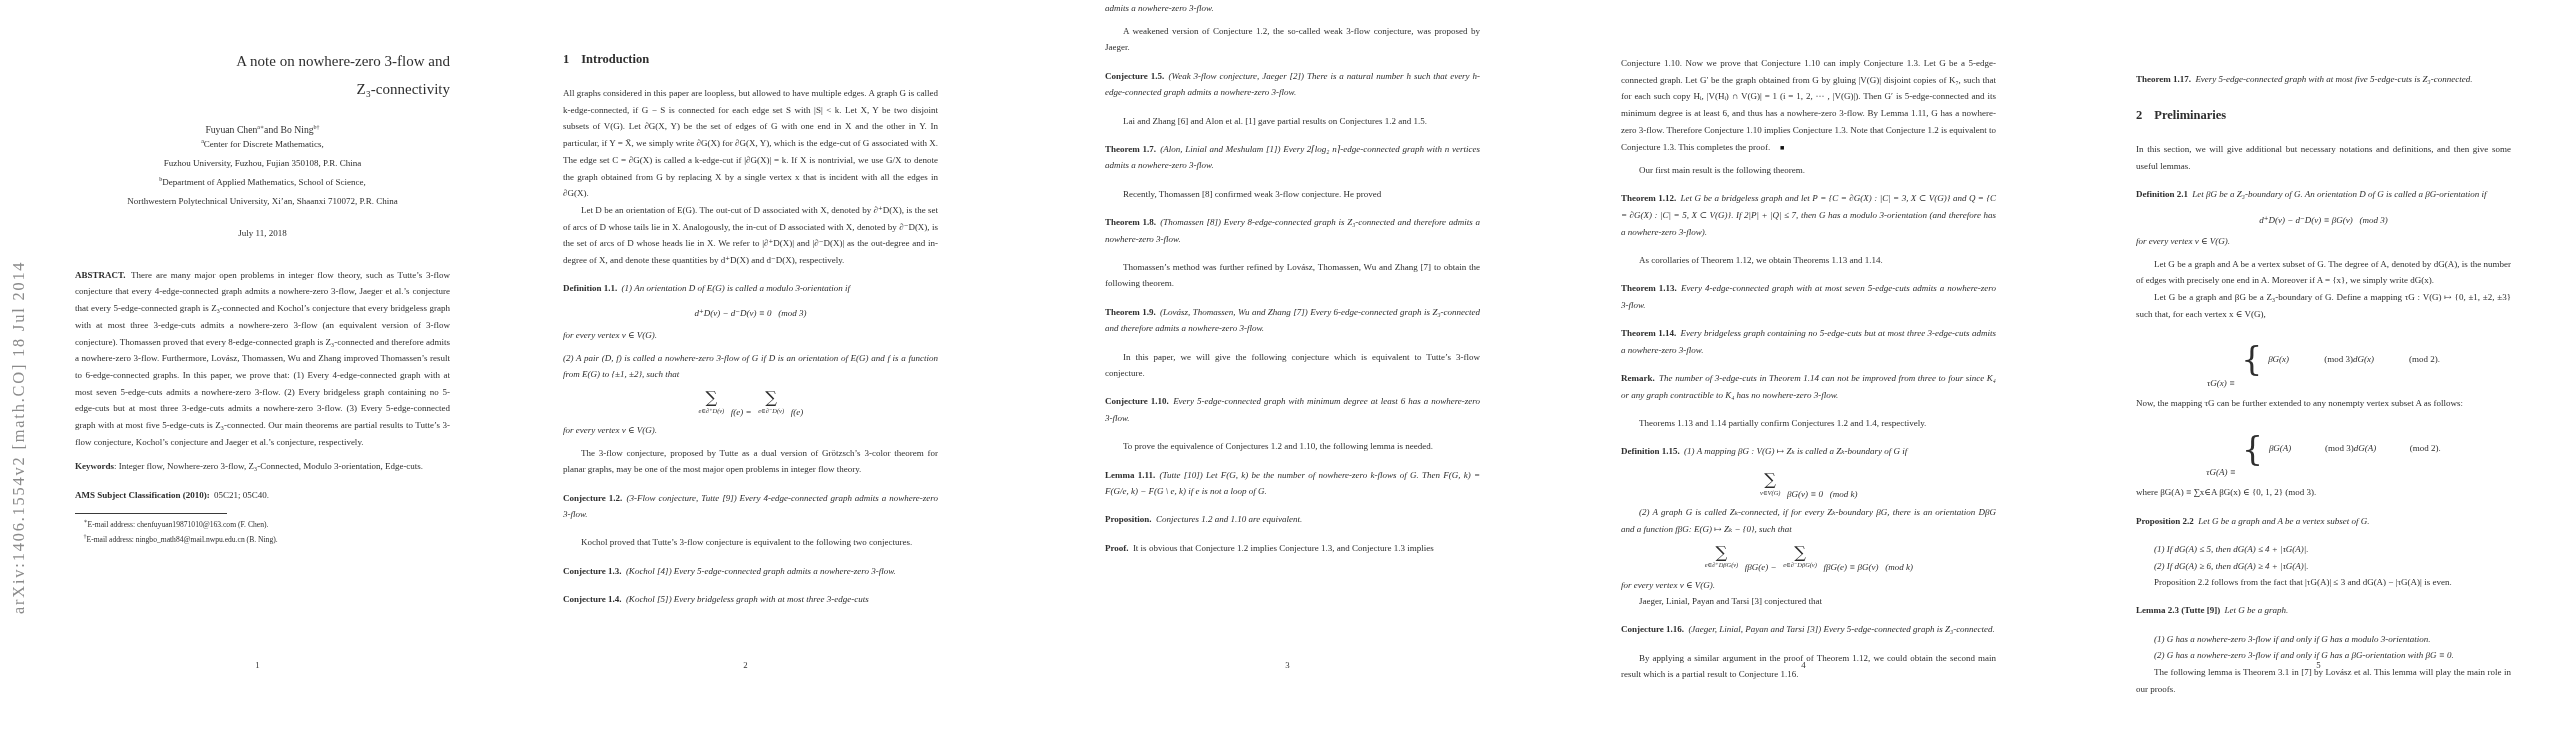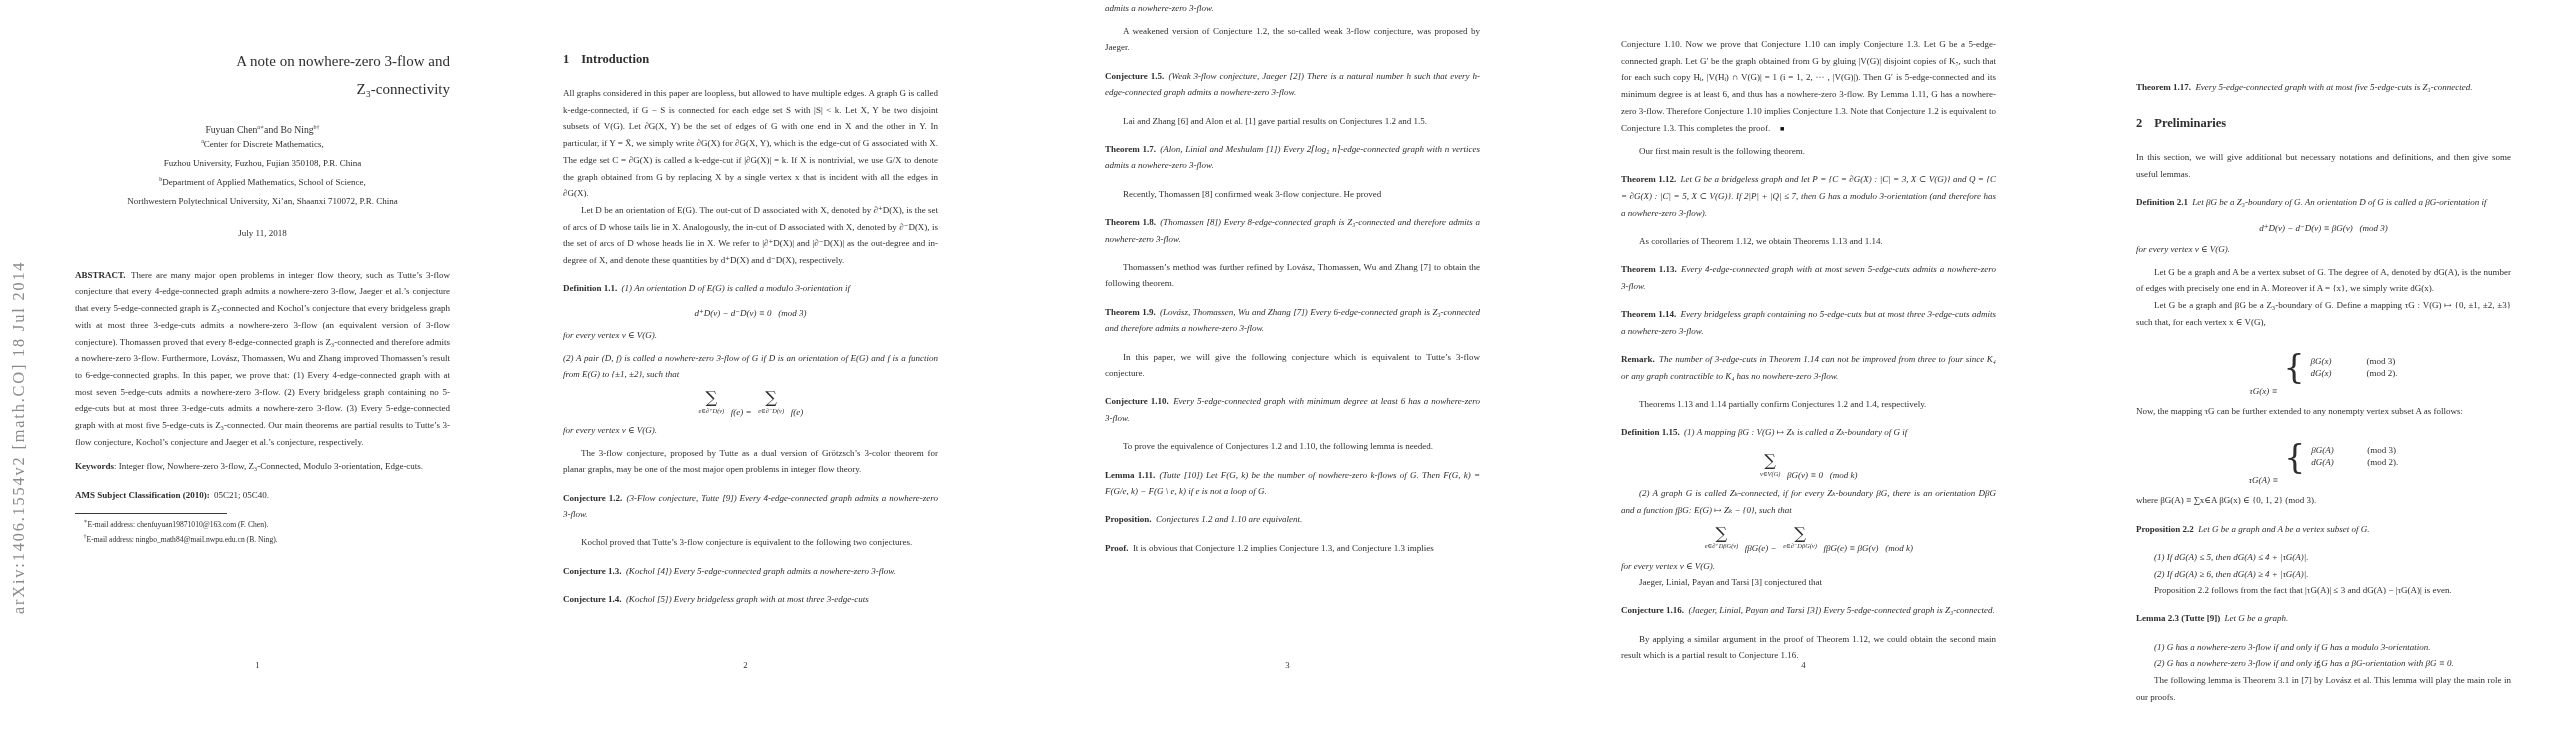--- a/index.html
+++ b/index.html
@@ -4,21 +4,21 @@
 <style>
   html,body{margin:0;padding:0;background:#ffffff;}
   body{width:2576px;height:729px;position:relative;overflow:hidden;
        font-family:"Liberation Serif","DejaVu Serif",serif;color:#2e2e2e;}
   .page{position:absolute;top:0;width:515px;height:729px;overflow:hidden;background:#ffffff;}
   #p1{left:0}#p2{left:488px}#p3{left:1030px}#p4{left:1546px}#p5{left:2061px}
   .content{position:absolute;left:75px;width:375px;top:0;box-sizing:border-box;}
   #p1 .content{padding-top:47px;}
   #p2 .content{padding-top:52px;}
   #p3 .content{}
-  #p4 .content{padding-top:36px;}
+  #p4 .content{padding-top:55px;}
   #p5 .content{padding-top:63px;}
   p{margin:0;}
   .p{font-size:9px;line-height:16.7px;text-align:justify;}
   .ind{text-indent:18px;}
   .it{font-style:italic;}
   .sp{margin-top:6px;}
   .thm{margin:11.5px 0;font-size:9px;line-height:16.7px;text-align:justify;}
   .lead{font-weight:bold;font-style:normal;margin-right:4.3px;}
   .thm i{font-style:italic;}
   .h1{font-size:12.5px;font-weight:bold;margin:0 0 18px;}
@@ -40,21 +40,21 @@
   .mathline{font-size:9px;font-style:italic;text-align:center;white-space:pre;margin:8.5px 0;}
   .sumline{display:flex;justify-content:center;align-items:flex-start;margin:6px 0 4.9px;
            font-size:9px;font-style:italic;}
   .sumwrap{display:inline-flex;flex-direction:column;align-items:center;margin:0 3.6px;}
   .sigma{font-size:16.4px;line-height:17.6px;font-style:normal;font-family:"DejaVu Serif",serif;}
   .sumsub{font-size:6.4px;line-height:8px;font-style:italic;white-space:pre;}
   .sumtxt{margin:18px 3px 0;white-space:pre;text-align:center;}
   .casesline{display:flex;justify-content:center;align-items:center;margin:7.3px 0;font-size:9px;}
   .clhs{font-style:italic;margin-right:6px;white-space:pre;margin-top:48px;}
   .brace{font-size:33px;font-weight:300;line-height:33px;font-family:"DejaVu Serif",serif;}
-  .casesbody{display:inline-flex;flex-direction:column;row-gap:1.8px;margin-left:6px;justify-content:space-between;}
+  .casesbody{display:inline-flex;flex-direction:row;row-gap:1.8px;margin-left:6px;justify-content:space-between;}
   .caserow{display:flex;}
   .cv{font-style:italic;width:56px;white-space:pre;}
   .cm{font-style:normal;white-space:pre;}
   .qed{margin-left:9.7px;font-size:7.3px;color:#111;}
   .arxiv{position:absolute;left:8.5px;top:614px;transform-origin:0 0;transform:rotate(-90deg);
          font-size:16.4px;color:#8b8b8b;white-space:nowrap;letter-spacing:1.8px;}
   sup{font-size:6px;line-height:0;}
 </style>
 </head>
 <body>
@@ -166,21 +166,21 @@
     <p class="p it">for every vertex v ∈ V(G).</p>
     <p class="p ind">Jaeger, Linial, Payan and Tarsi [3] conjectured that</p>
     <p class="thm"><b class="lead">Conjecture 1.16.</b><i>(Jaeger, Linial, Payan and Tarsi [3]) Every 5-edge-connected graph is Z₃-connected.</i></p>
     <p class="p ind sp">By applying a similar argument in the proof of Theorem 1.12, we could obtain the second main result which is a partial result to Conjecture 1.16.</p>
   </div>
   <div class="pageno">4</div>
 </div>
 
 <div class="page" id="p5">
   <div class="content">
-    <p class="thm" style="margin-top:16px"><b class="lead">Theorem 1.17.</b><i>Every 5-edge-connected graph with at most five 5-edge-cuts is Z₃-connected.</i></p>
+    <p class="thm" style="margin-top:8px"><b class="lead">Theorem 1.17.</b><i>Every 5-edge-connected graph with at most five 5-edge-cuts is Z₃-connected.</i></p>
     <div class="h1 mt"><span class="no">2</span><span>Preliminaries</span></div>
     <p class="p">In this section, we will give additional but necessary notations and definitions, and then give some useful lemmas.</p>
     <p class="thm"><b class="lead">Definition 2.1</b><i>Let βG be a Z₃-boundary of G. An orientation D of G is called a βG-orientation if</i></p>
     <div class="mathline">d⁺D(v) − d⁻D(v) ≡ βG(v)   (mod 3)</div>
     <p class="p it">for every vertex v ∈ V(G).</p>
     <p class="p ind sp">Let G be a graph and A be a vertex subset of G. The degree of A, denoted by dG(A), is the number of edges with precisely one end in A. Moreover if A = {x}, we simply write dG(x).</p>
     <p class="p ind">Let G be a graph and βG be a Z₃-boundary of G. Define a mapping τG : V(G) ↦ {0, ±1, ±2, ±3} such that, for each vertex x ∈ V(G),</p>
     <div class="casesline">
       <span class="clhs">τG(x) ≡</span>
       <span class="brace">{</span>

